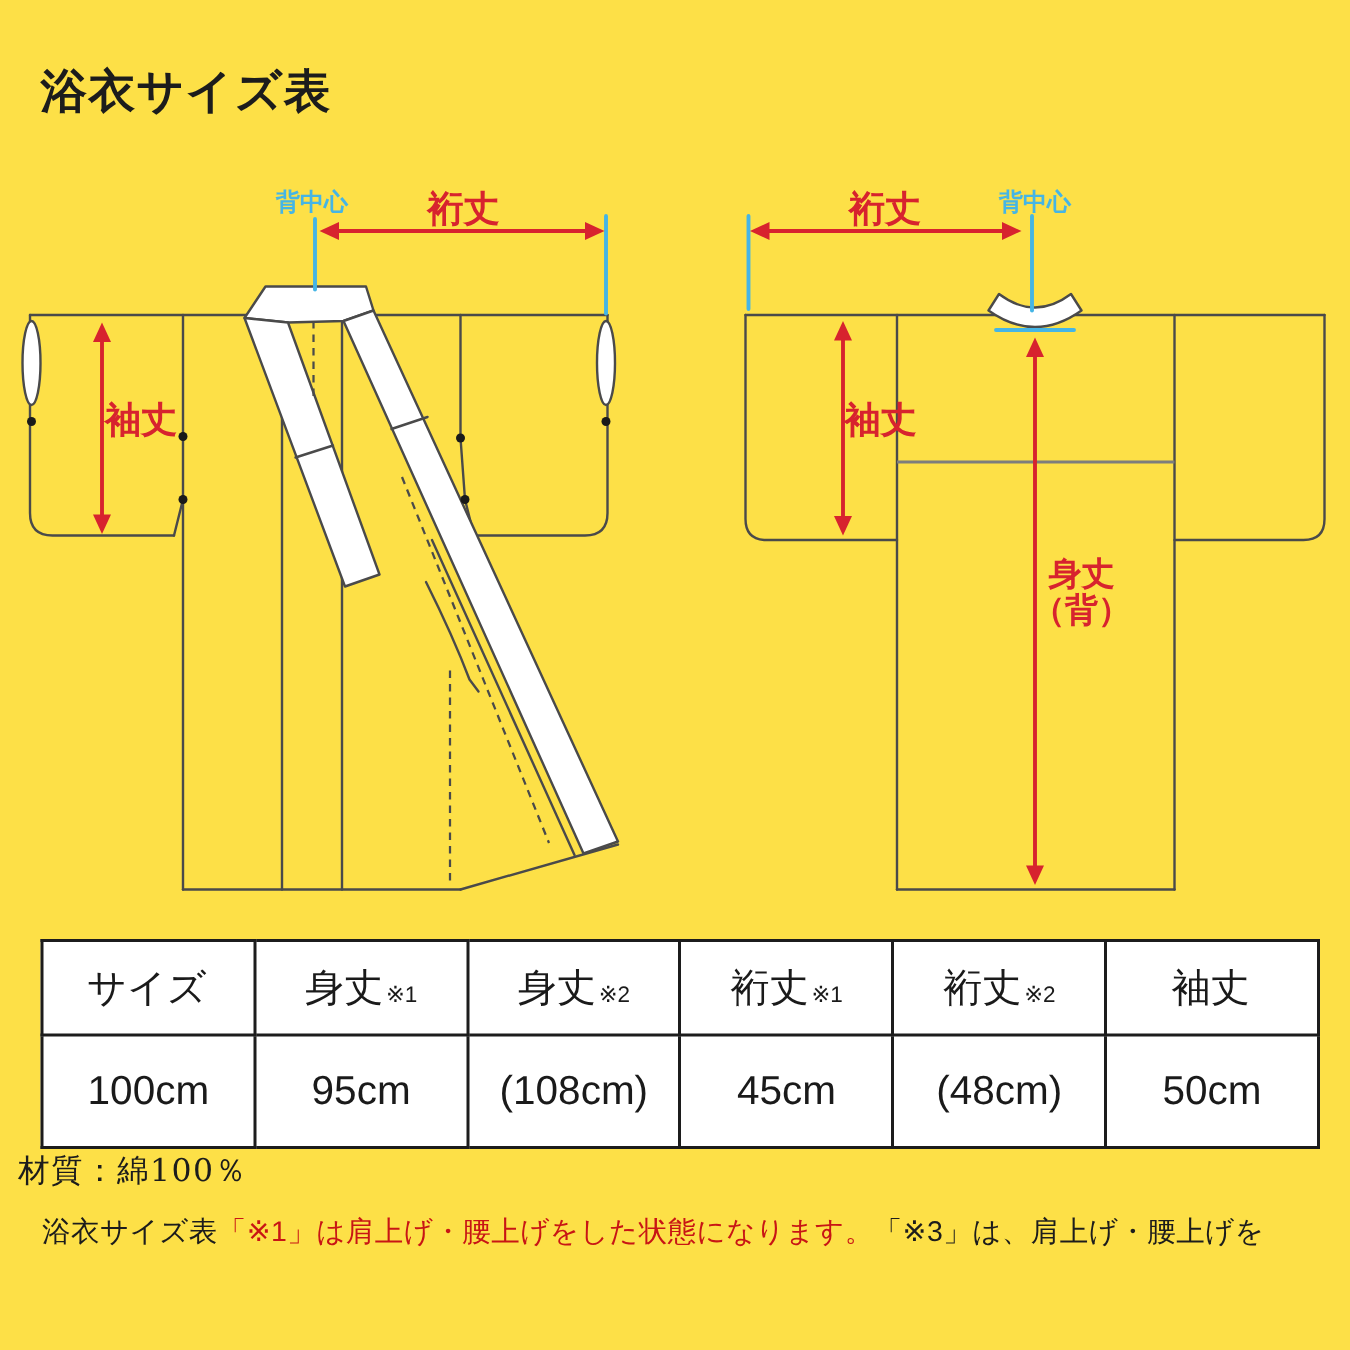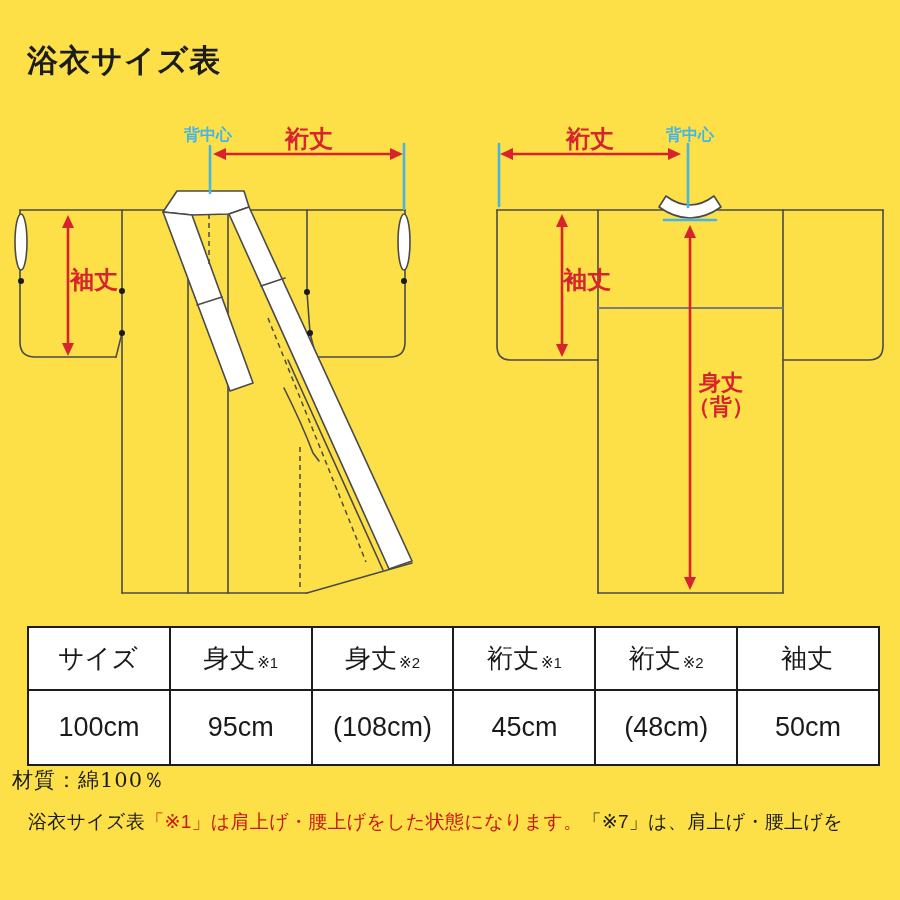--- a/index.html
+++ b/index.html
@@ -224,16 +224,16 @@
         <td>50cm</td>
       </tr>
     </tbody>
   </table>
 
   <div class="material-line">
     <span class="material">材質：綿100％</span>
   </div>
 
   <div class="notes">
-    <p><span>浴衣サイズ表</span><span class="red">「※1」は肩上げ・腰上げをした状態になります。</span><span>「※7」は、肩上げ・腰上げを</span></p>
+    <p><span>浴衣サイズ表</span><span class="red">「※1」は肩上げ・腰上げをした状態になります。</span><span>「※3」は、肩上げ・腰上げを</span></p>
   </div>
 
 </div>
 
 </body></html>

